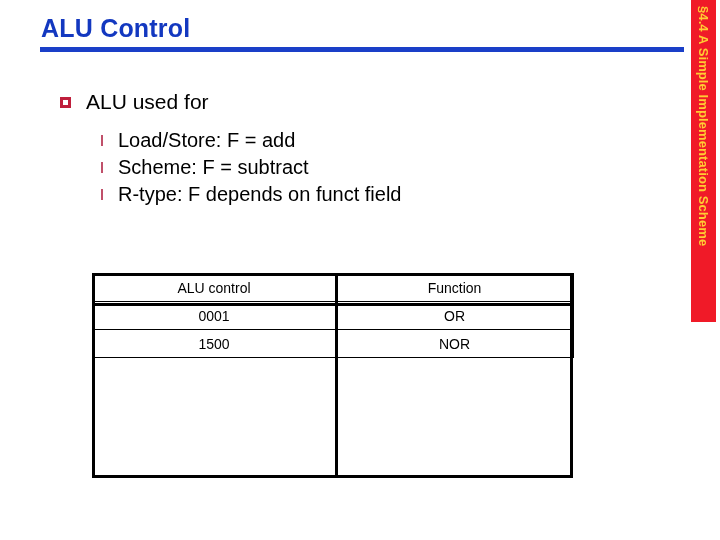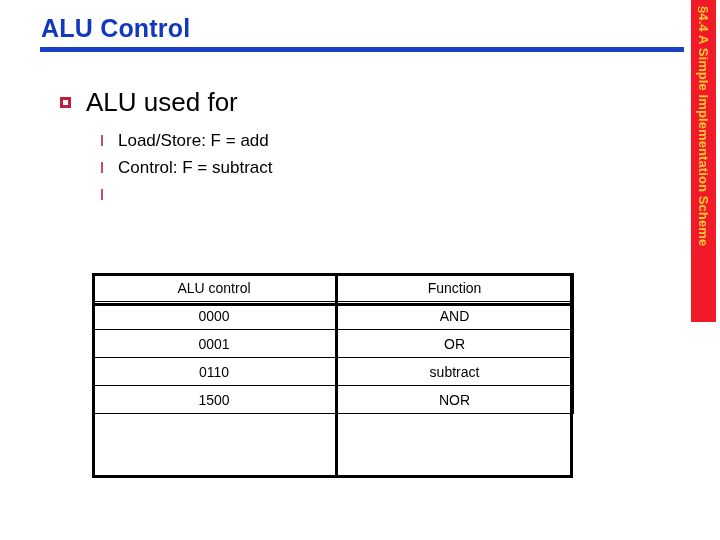--- a/index.html
+++ b/index.html
@@ -50,41 +50,41 @@
     left: 0;
     top: 86px;
     width: 660px;
   }
 
   .lvl1 {
     position: relative;
     padding-left: 86px;
     height: 32px;
     line-height: 32px;
-    font-size: 26px;
+    font-size: 21px;
     color: #000000;
     white-space: nowrap;
   }
   .lvl1 .marker {
     position: absolute;
     left: 60px;
     top: 11px;
     width: 11px;
     height: 11px;
     box-sizing: border-box;
     border: 3px solid #bf1f3c;
     background: #ffffff;
   }
 
   .lvl2 {
     position: relative;
     padding-left: 118px;
     height: 27px;
     line-height: 27px;
-    font-size: 17px;
+    font-size: 20px;
     color: #000000;
     white-space: nowrap;
   }
   .lvl2 .marker {
     position: absolute;
     left: 101px;
     top: 8px;
     width: 2px;
     height: 11px;
     background: #c0506a;
@@ -185,50 +185,43 @@
 
     <div class="spacer-1"></div>
 
     <div class="lvl2">
       <span class="marker"></span>
       <span>Load/Store: F = add</span>
     </div>
 
     <div class="lvl2">
       <span class="marker"></span>
-      <span>Control: F = subtract</span>
+      <span>Scheme: F = subtract</span>
     </div>
 
     <div class="lvl2">
       <span class="marker"></span>
+      <span>R-type: F depends on funct field</span>
     </div>
 
   </div>
 
   <table id="alu-table">
     <colgroup>
       <col class="c1">
       <col class="c2">
     </colgroup>
     <tbody>
       <tr>
         <td>ALU control</td>
         <td>Function</td>
       </tr>
       <tr>
-        <td>0000</td>
-        <td>AND</td>
-      </tr>
-      <tr>
         <td>0001</td>
         <td>OR</td>
-      </tr>
-      <tr>
-        <td>0110</td>
-        <td>subtract</td>
       </tr>
       <tr>
         <td>1500</td>
         <td>NOR</td>
       </tr>
     </tbody>
   </table>
 
   <div id="table-frame"></div>
   <div id="col-divider"></div>

